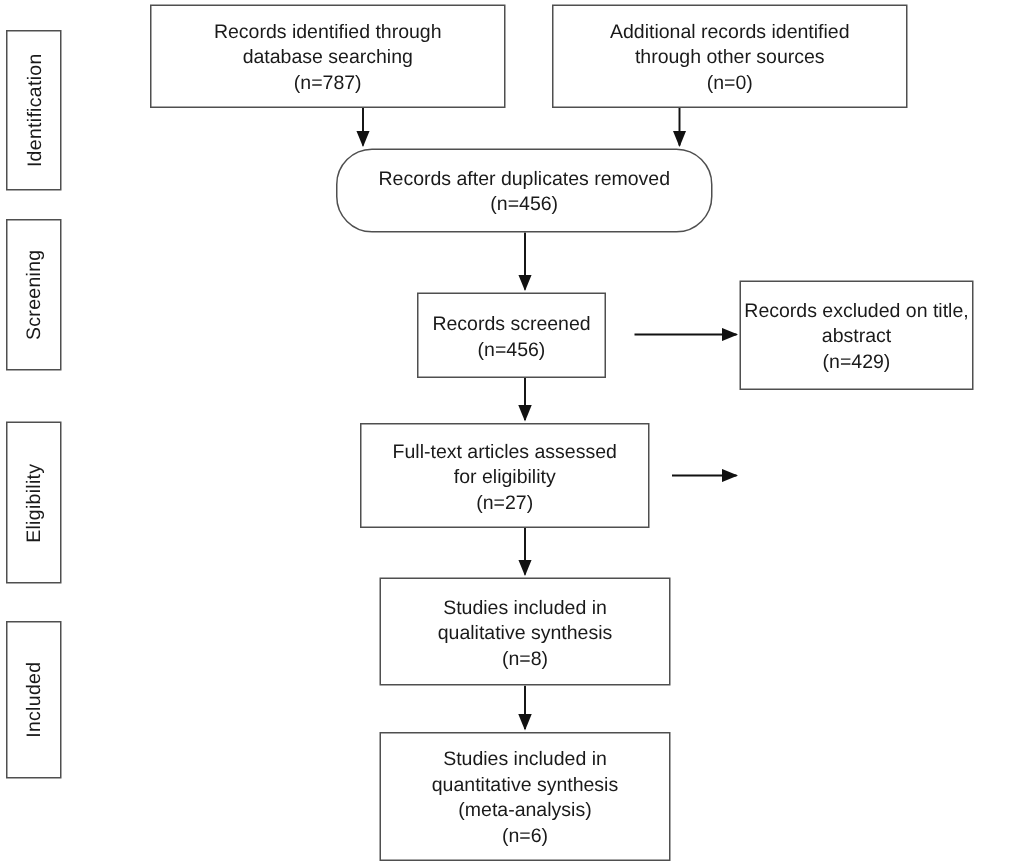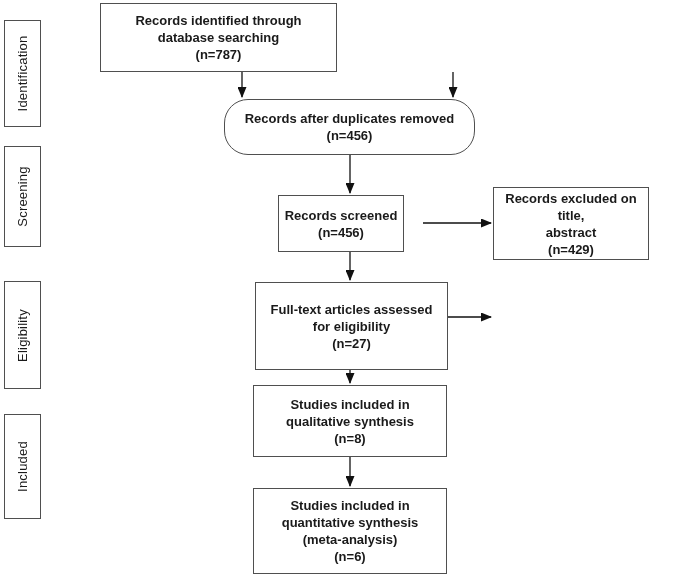--- a/index.html
+++ b/index.html
@@ -28,21 +28,20 @@
     position: absolute;
     box-sizing: border-box;
     border: 1.4px solid #4f4f4f;
     background: #ffffff;
     display: flex;
     align-items: center;
     justify-content: flex-start;
     text-align: center;
     font-size: 13px;
     line-height: 17px;
-    font-weight: bold;
   }
   .node .txt {
     white-space: pre-line;
     display: block;
     width: 100%;
   }
   .stage {
     position: absolute;
     box-sizing: border-box;
     border: 1.4px solid #4f4f4f;
@@ -58,21 +57,21 @@
     white-space: nowrap;
     font-size: 13px;
     letter-spacing: 0.2px;
   }
   
   .n-identified        { left: 100px; top: 3px;   width: 237px; height: 69px; }
   .n-additional        { left: 368px; top: 3px;   width: 237px; height: 69px; }
   .n-deduplicated      { left: 224px; top: 99px;  width: 251px; height: 56px; border-radius: 24px; }
   .n-screened          { left: 278px; top: 195px; width: 126px; height: 57px; }
   .n-excluded-title    { left: 493px; top: 187px; width: 156px; height: 73px; }
-  .n-fulltext          { left: 255px; top: 282px; width: 193px; height: 88px; }
+  .n-fulltext          { left: 240px; top: 282px; width: 193px; height: 70px; }
   .n-fulltext-excluded { left: 493px; top: 288px; width: 192px; height: 59px; }
   .n-qualitative       { left: 253px; top: 385px; width: 194px; height: 72px; }
   .n-quantitative      { left: 253px; top: 488px; width: 194px; height: 86px; }
   
   .s-identification { top: 20px;  height: 107px; }
   .s-screening      { top: 146px; height: 101px; }
   .s-eligibility    { top: 281px; height: 108px; }
   .s-included       { top: 414px; height: 105px; }
 </style>
 </head>
@@ -107,20 +106,25 @@
   </div>
   <div class="stage s-included">
     <span class="vtxt">Included</span>
   </div>
 
   <div class="node n-identified">
     <span class="txt">Records identified through
 database searching
 (n=787)</span>
   </div>
+  <div class="node n-additional">
+    <span class="txt">Additional records identified
+through other sources
+(n=0)</span>
+  </div>
   <div class="node n-deduplicated">
     <span class="txt">Records after duplicates removed
 (n=456)</span>
   </div>
   <div class="node n-screened">
     <span class="txt">Records screened
 (n=456)</span>
   </div>
   <div class="node n-excluded-title">
     <span class="txt">Records excluded on title,

